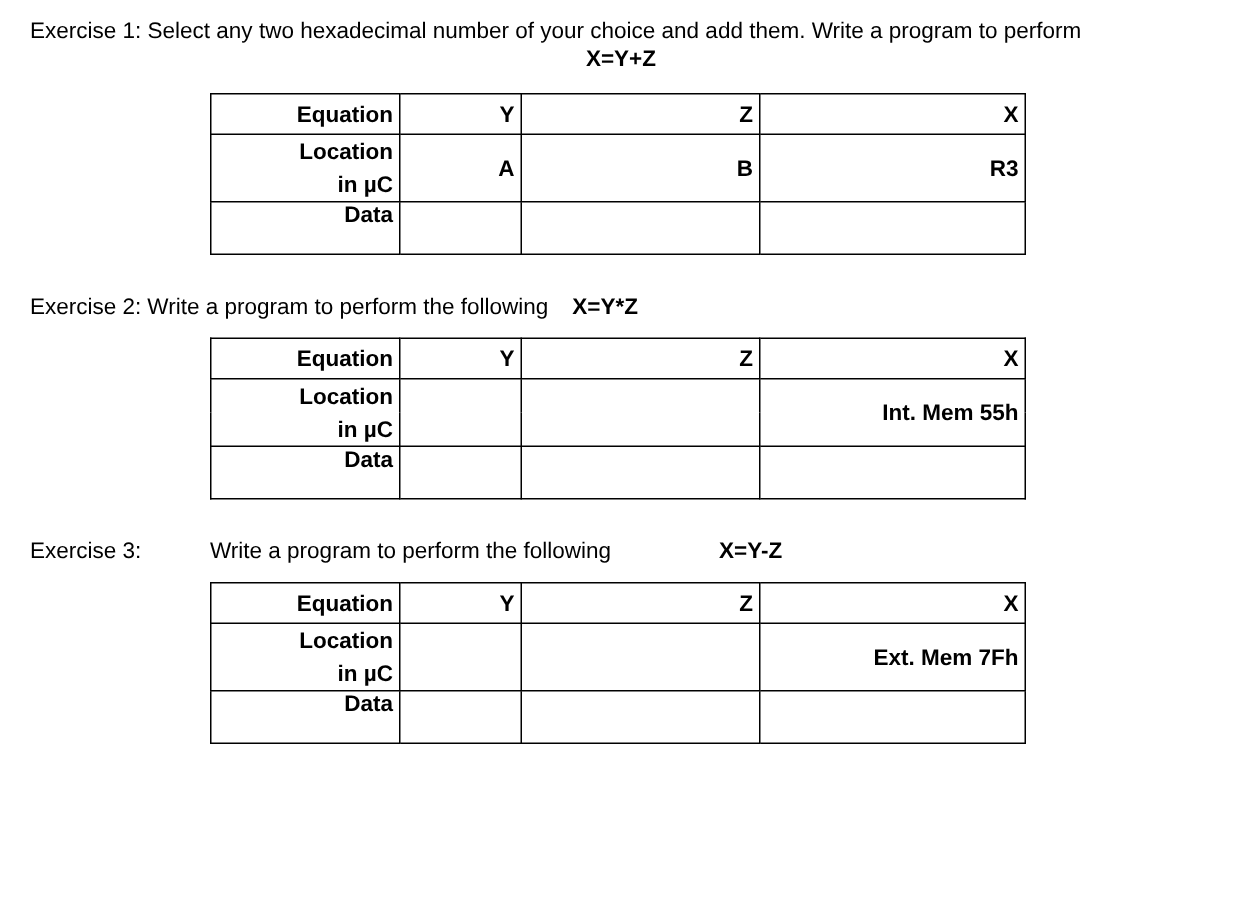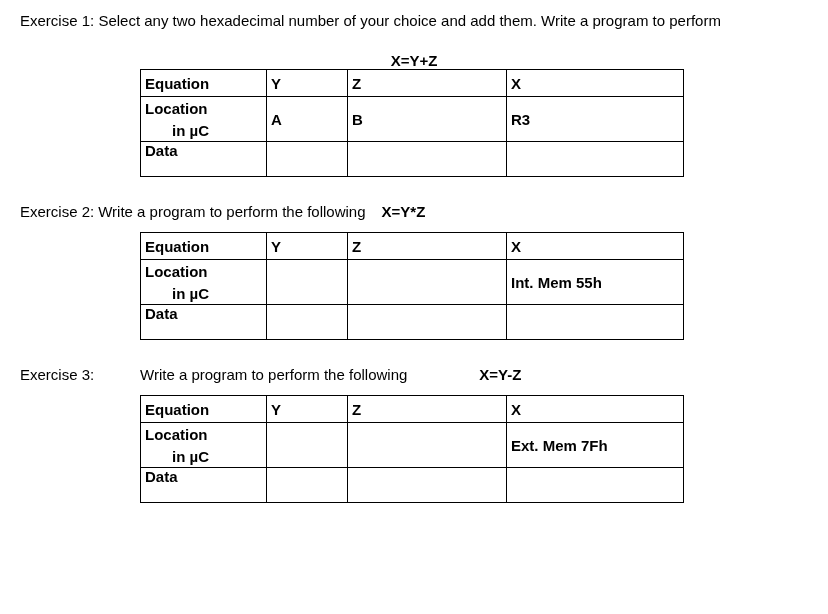--- a/index.html
+++ b/index.html
@@ -6,26 +6,27 @@
     font-family: Arial, Helvetica, sans-serif;
     font-size: 15px;
     color: #000;
     background: #fff;
     margin: 0;
     padding: 10px 20px 20px 20px;
     width: 828px;
     box-sizing: border-box;
   }
   .exercise-title {
-    margin: 0 0 21px 0;
+    margin: 0 0 0 0;
     line-height: 1.4;
   }
   .eq-center {
     text-align: center;
     font-weight: bold;
+    margin-bottom: 14px;
   }
   .ex2-line, .ex3-line {
     margin: 26px 0 12px 0;
   }
   .ex2-line {
     display: flex;
     align-items: flex-start;
   }
   .ex2-line .lbl { flex: 0 0 auto; }
   .ex2-line .txt { flex: 0 0 auto; margin-left: 4px;}
@@ -37,21 +38,21 @@
   .ex3-line .lbl { width: 120px; }
   .ex3-line .txt { flex: 0 0 auto; }
   .ex3-line .eq  { font-weight: bold; margin-left: 72px; }
   table {
     border-collapse: collapse;
     margin-left: 120px;
     margin-bottom: 6px;
   }
   table td {
     border: 1.5px solid #000;
-    text-align: left;
+    text-align: right;
     vertical-align: middle;
     font-weight: bold;
     padding: 0 4px;
     height: 26px;
   }
   .c1 { width: 90px; }
   .c2 { width: 72px; }
   .c3 { width: 150px; }
   .c4 { width: 168px; }
   .loc-row td { height: 22px; }

